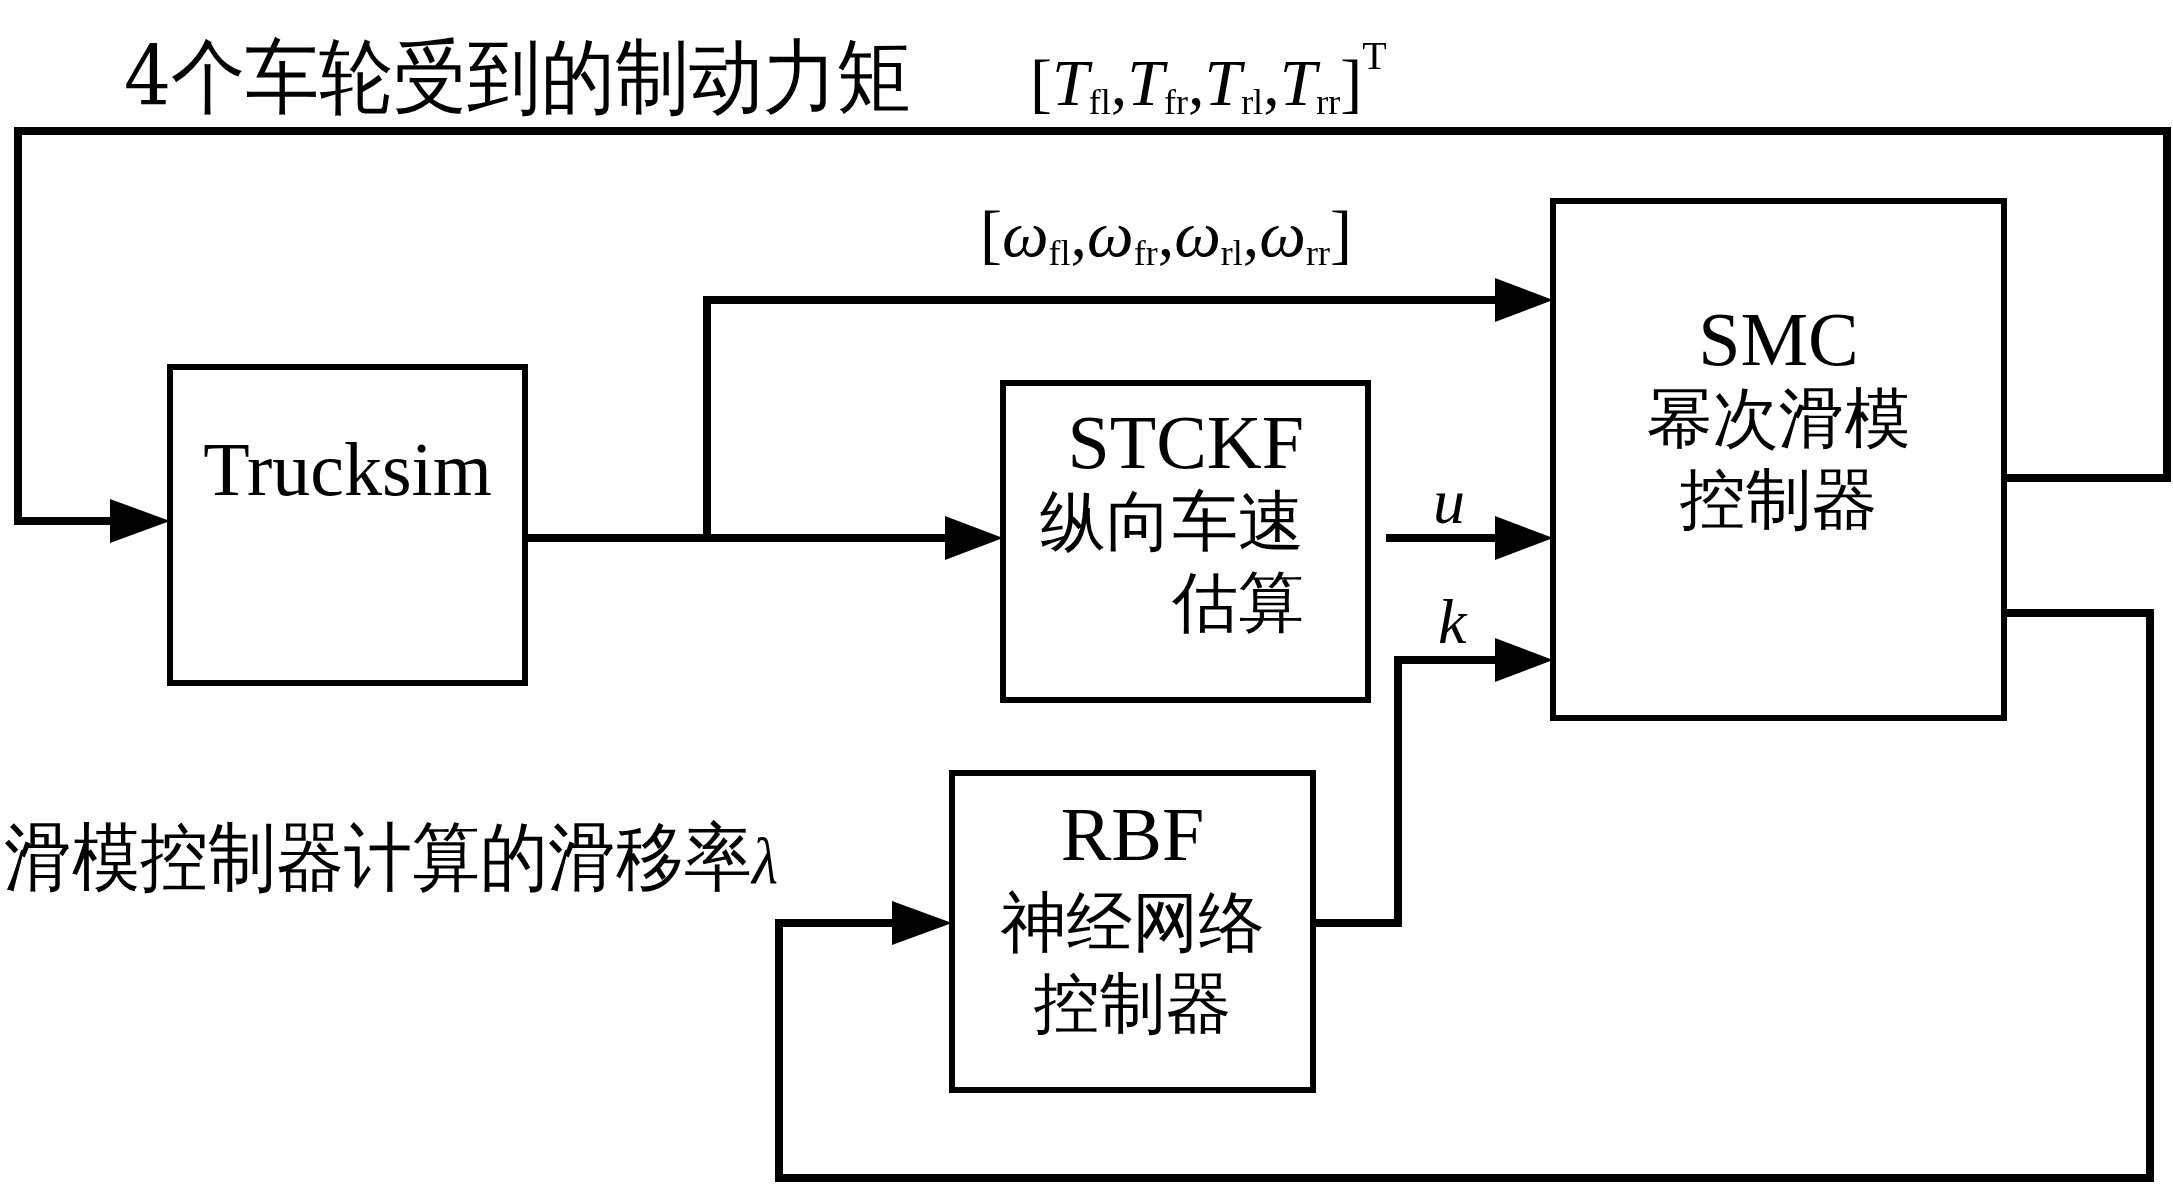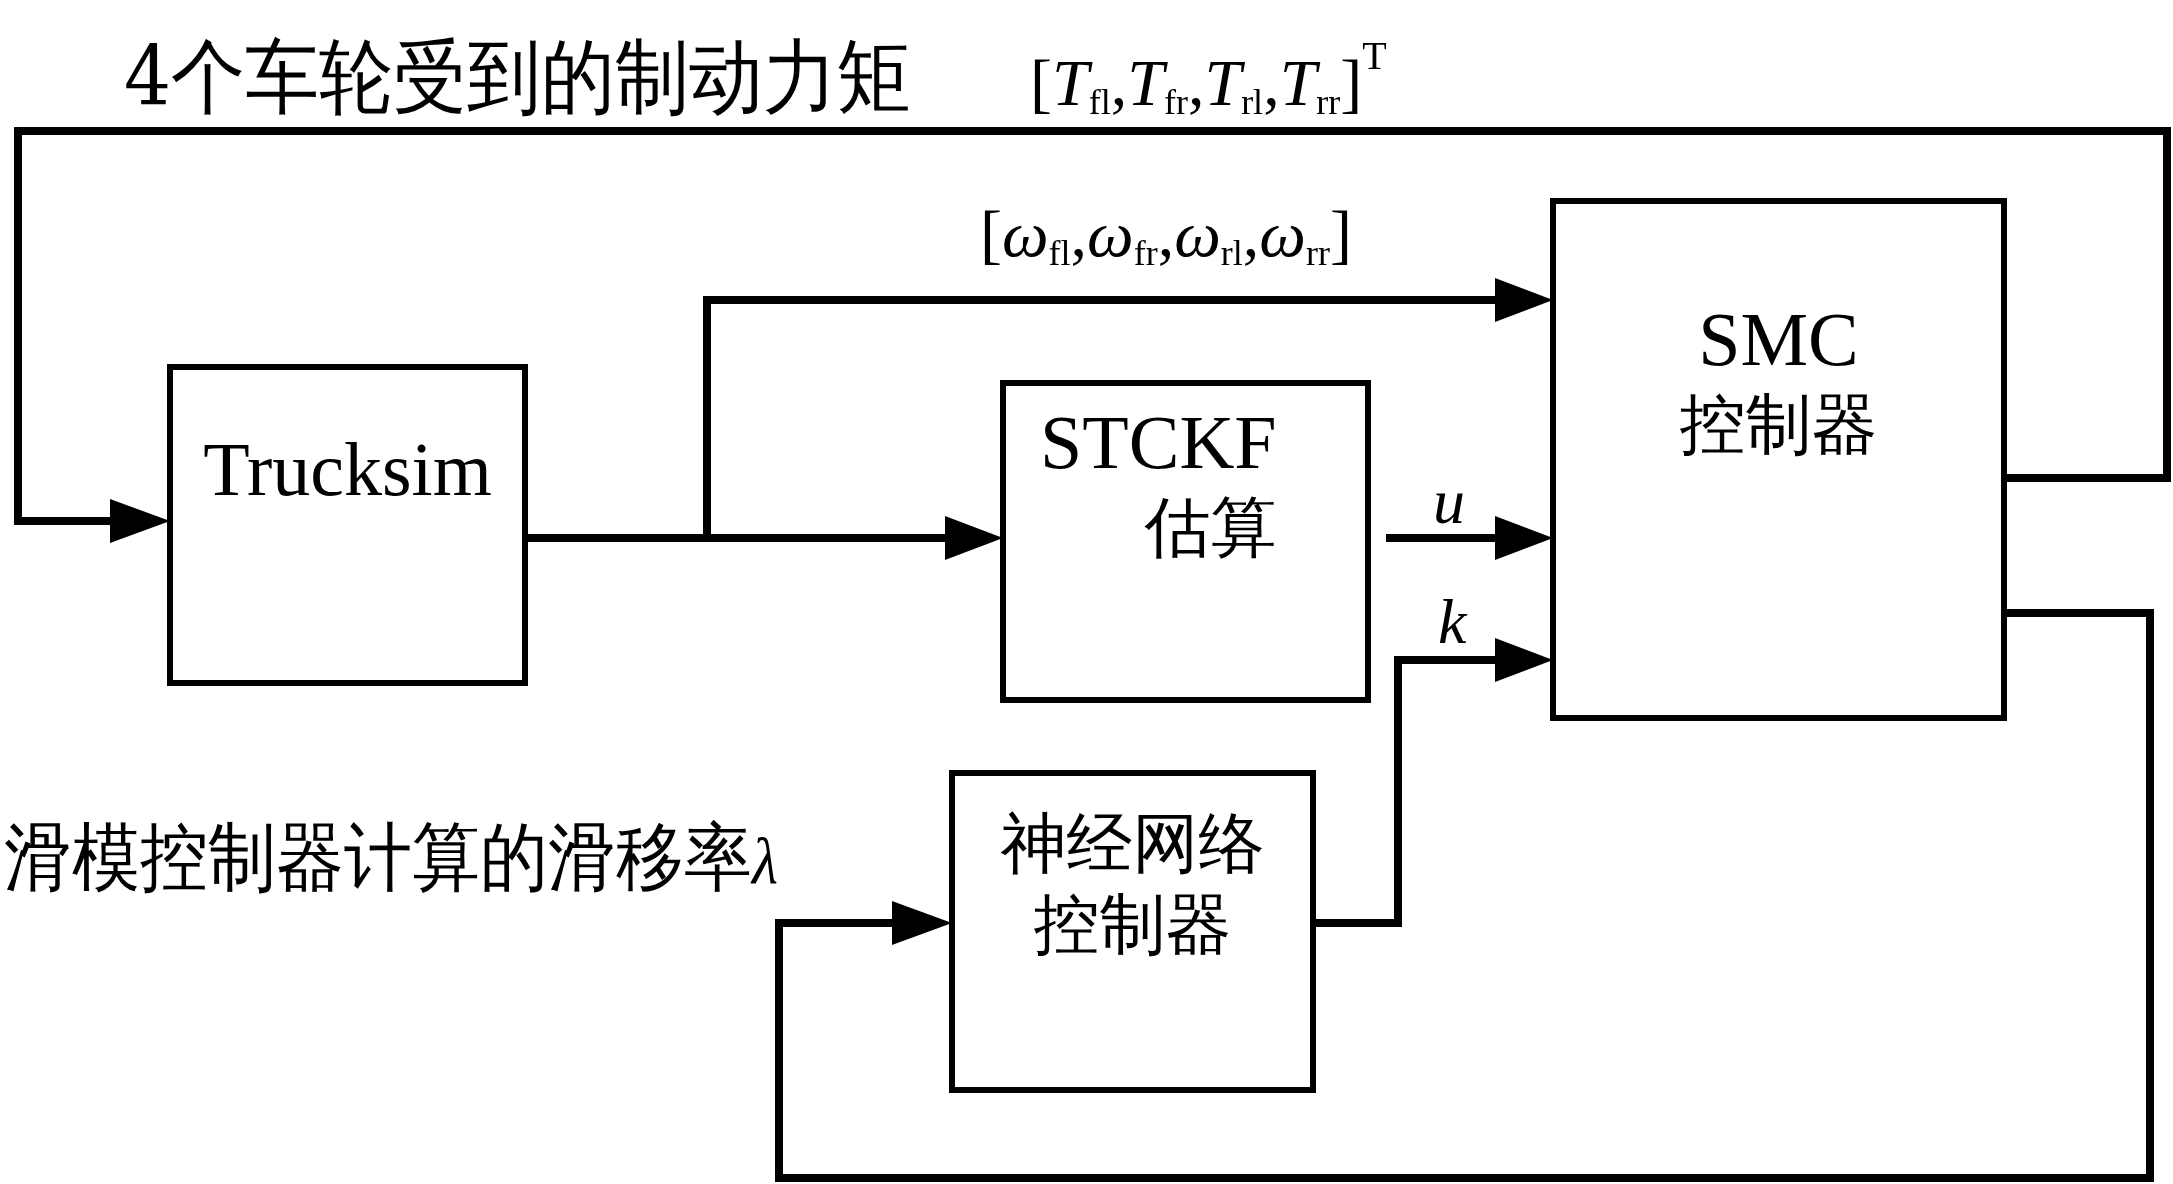--- a/index.html
+++ b/index.html
@@ -59,24 +59,27 @@
 <div class="lbl var" style="left:1438px; top:590px;">k</div>
 
 <div class="lbl cjk-cap" style="left:4px; top:820px; font-size:68px;"><span>滑模控制器计算的滑移率</span><span class="var" style="font-size:60px;">λ</span></div>
 
 <div class="box-text" style="left:170px; top:430px; width:355px;">
   <div class="en">Trucksim</div>
 </div>
 
 <div class="box-text" style="left:1040px; top:403px; text-align:right;">
   <div class="en">STCKF</div>
+  <div class="cn" style="margin-top:6px;">纵向车速</div>
   <div class="cn" style="margin-top:12px;margin-left:44px;">估算</div>
 </div>
 
 <div class="box-text" style="left:1553px; top:300px; width:451px;">
   <div class="en">SMC</div>
+  <div class="cn" style="margin-top:6px;">幂次滑模</div>
   <div class="cn" style="margin-top:12px;">控制器</div>
 </div>
 
 <div class="box-text" style="left:952px; top:795px; width:361px;">
+  <div class="en">RBF</div>
   <div class="cn" style="margin-top:15px;">神经网络</div>
   <div class="cn" style="margin-top:12px;">控制器</div>
 </div>
 
 </body></html>

